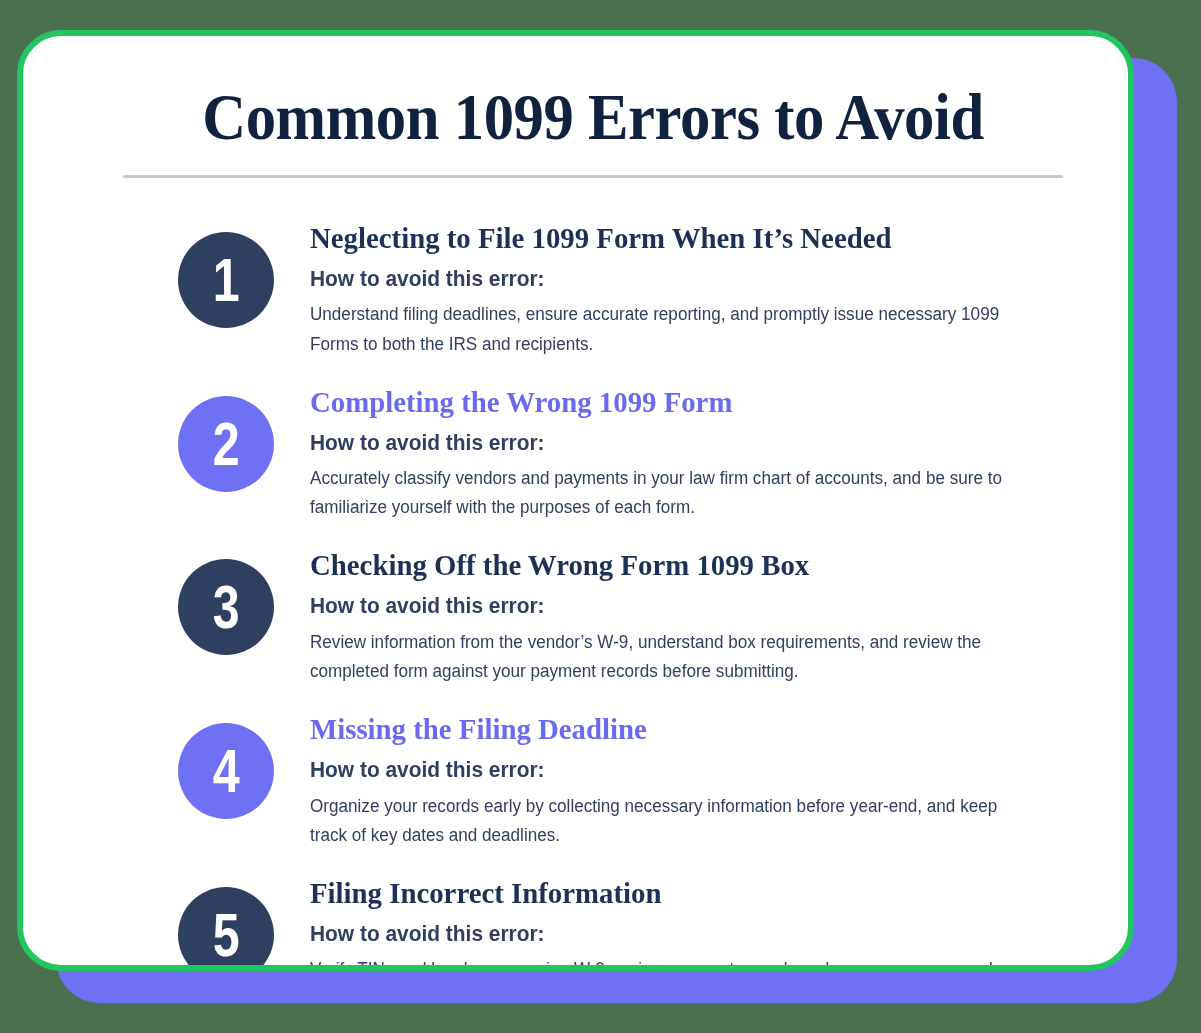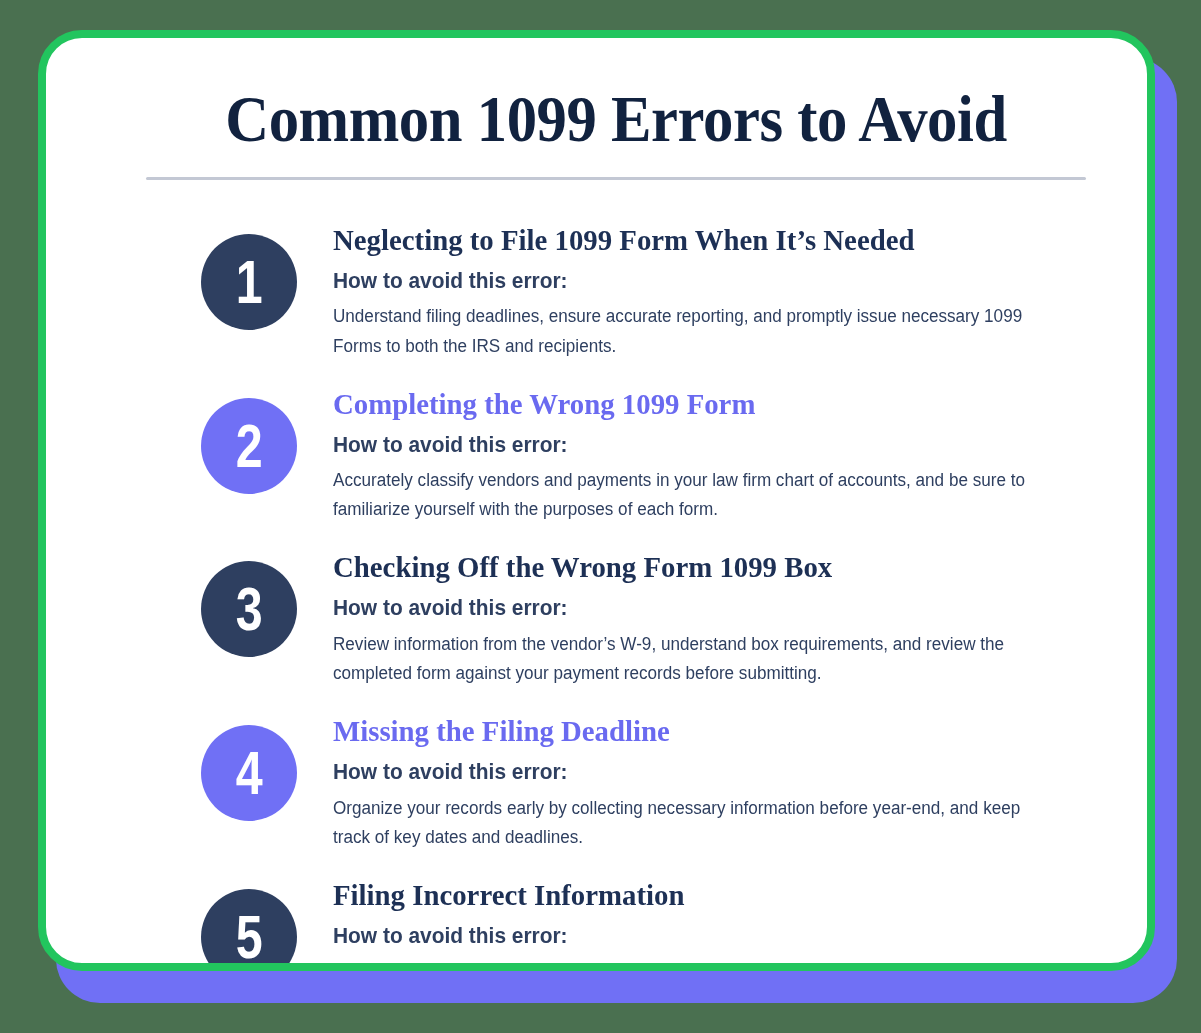--- a/index.html
+++ b/index.html
@@ -28,26 +28,26 @@
     top: 58px;
     width: 1121px;
     height: 945px;
     background: #7070f5;
     border-radius: 44px;
   }
 
   
   .card {
     position: absolute;
-    left: 38px;
+    left: 17px;
     top: 30px;
     width: 1117px;
     height: 941px;
     background: #ffffff;
-    border: 8px solid #22c55e;
+    border: 6px solid #22c55e;
     border-radius: 44px;
     box-sizing: border-box;
     overflow: hidden;
   }
 
   
   .title-block {
     position: absolute;
     left: 100px;
     top: 48px;

